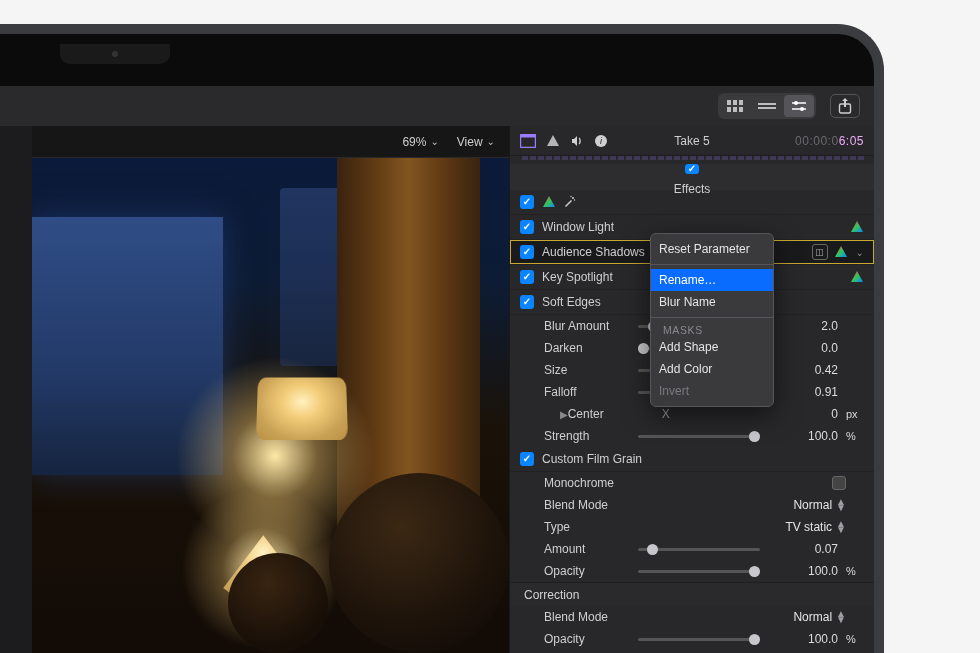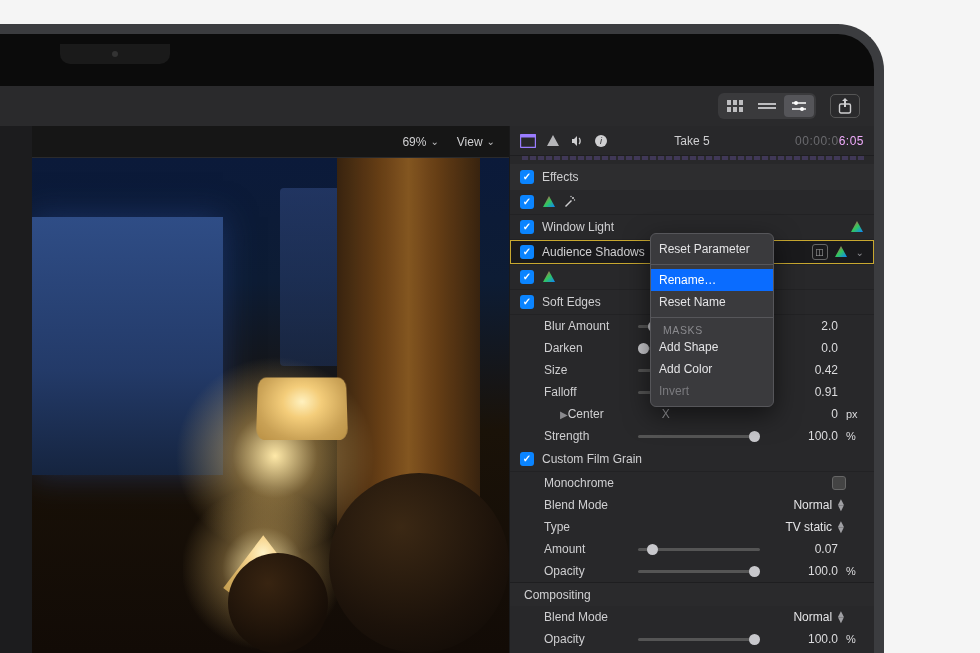--- a/index.html
+++ b/index.html
@@ -124,20 +124,21 @@
   .tc-label { font-variant-numeric: tabular-nums; letter-spacing:.5px; color:#6a6a6e; font-size:12px; }
   .tc-end { color:#f0abfc; }
   .ruler { height:4px; background:linear-gradient(90deg,
       transparent 0, transparent 2px, #4a3f6a 2px, #4a3f6a 3px) repeat-x;
       background-size: 8px 4px; margin: 0 10px 4px 10px; opacity:.7;}
   .efx { flex:1; overflow:auto; }
 
   .section-title{
     display:flex; align-items:center; gap:8px; height:26px; padding:0 10px;
     background:#2d2d2f;
+    flex-direction:column;
   }
   .cb{
     width:14px; height:14px; border-radius:3px; background:#0a84ff;
     display:inline-flex; align-items:center; justify-content:center;
     color:#fff; font-size:10px; font-weight:700;
   }
   .cb::after{content:"✓"; line-height:1;}
   .cb.empty{background:#444; color:transparent; border:1px solid #666;}
   .cb.empty::after{content:"";}
 
@@ -352,20 +353,21 @@
                     <svg viewBox="0 0 14 14">
                       <polygon points="7,1 13,12 1,12" fill="url(#g1)"></polygon>
                     </svg>
                   </span>
                 <span class="eff-chev">⌄</span>
               </span>
             </div>
 
             <div class="eff-row">
               <span class="cb"></span>
+              <span class="name">Key Spotlight</span>
               <span class="tools">
                   <span class="prism">
                     <svg viewBox="0 0 14 14">
                       <polygon points="7,1 13,12 1,12" fill="url(#g1)"></polygon>
                     </svg>
                   </span>
                 </span>
             </div>
 
             <div class="eff-row">
@@ -458,21 +460,21 @@
             <div class="param-row">
               <span class="plabel">Opacity</span>
               <div class="slider">
                   <div class="knob" style="left:calc(100% - 11px)"></div>
                 </div>
               <span class="val">100.0</span>
               <span class="unit">%</span>
             </div>
 
             <div class="subhdr">
-              <span>Compositing</span>
+              <span>Correction</span>
             </div>
             <div class="select-row">
               <span class="plabel">Blend Mode</span>
               <span class="popup">
                 <span>Normal</span>
                 <span class="stepper">▲<br>▼</span>
               </span>
               <span style="width:16px;"></span>
             </div>
             <div class="param-row">
@@ -483,21 +485,21 @@
               <span class="val">100.0</span>
               <span class="unit">%</span>
             </div>
 
           </div>
 
           <div class="ctxmenu" style="left:140px; top:107px;">
             <div class="mi">Reset Parameter</div>
             <div class="sep"></div>
             <div class="mi hl">Rename…</div>
-            <div class="mi">Reset Name</div>
+            <div class="mi">Blur Name</div>
             <div class="sep"></div>
             <div class="lbl">MASKS</div>
             <div class="mi">Add Shape</div>
             <div class="mi">Add Color</div>
             <div class="mi disabled">Invert</div>
           </div>
 
         </div>
       </div>
     </div>

